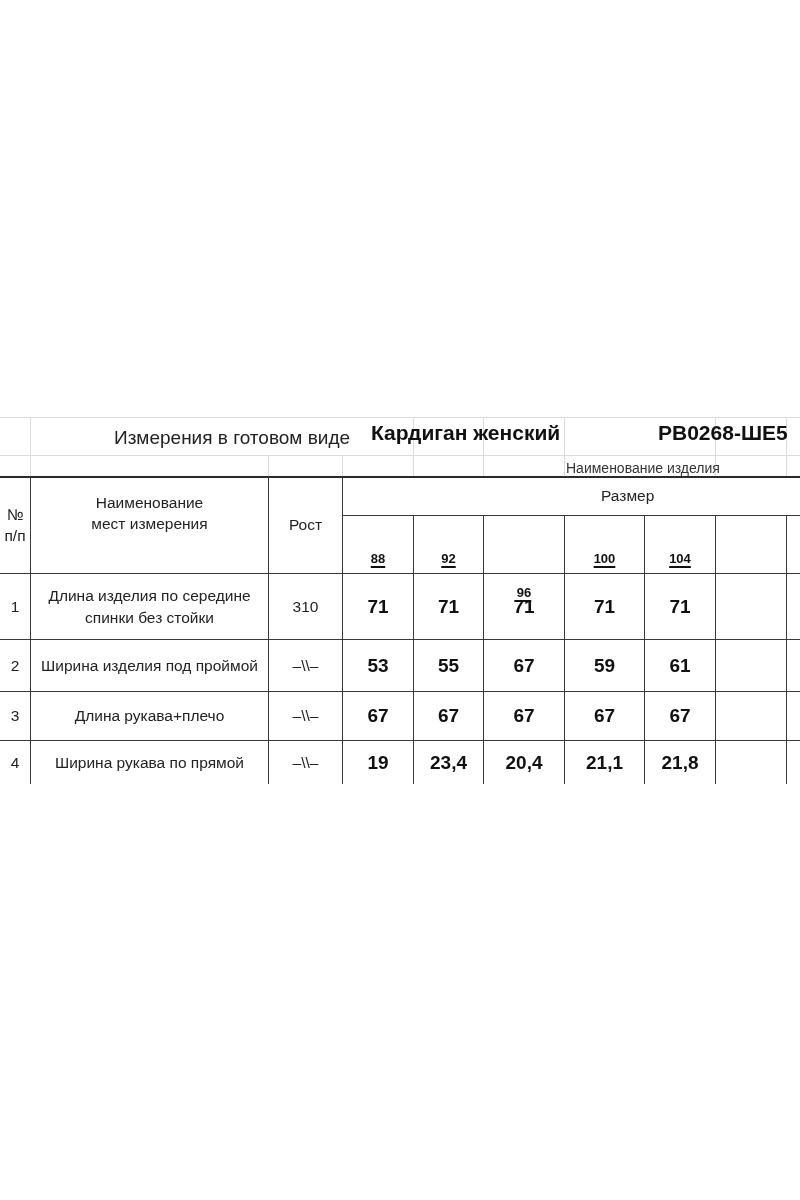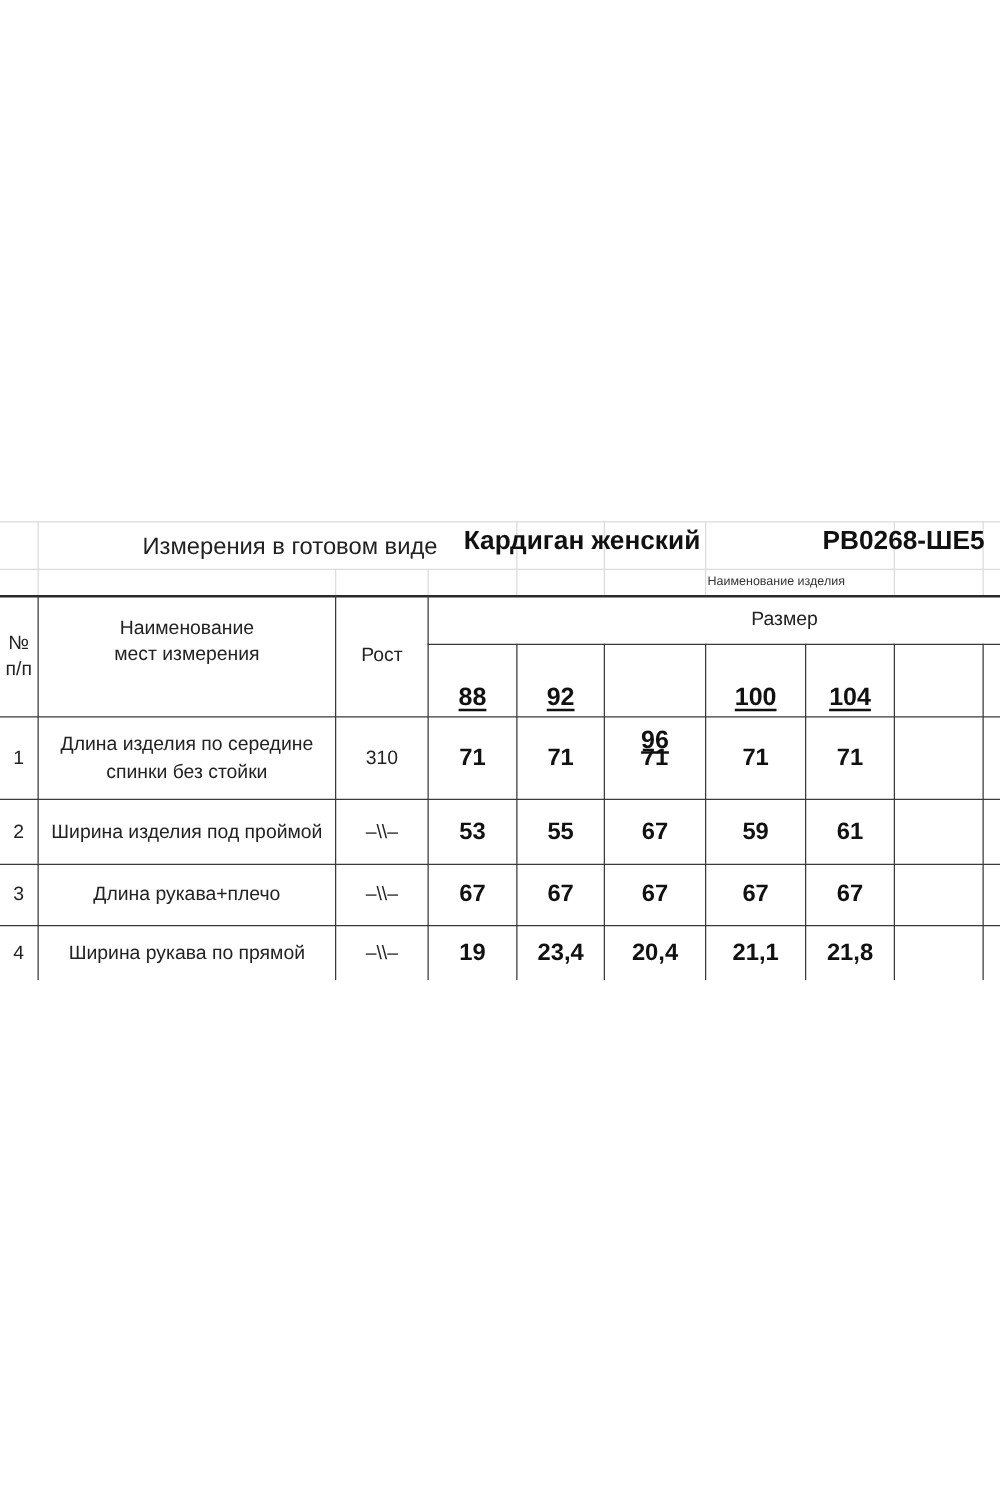--- a/index.html
+++ b/index.html
@@ -37,31 +37,31 @@
       white-space: nowrap;
     }
     .product-title {
       font-size: 21px;
       font-weight: bold;
       color: #111;
       white-space: nowrap;
       margin-left: 34px;
     }
     .tiny-label {
-      font-size: 10px;
+      font-size: 14px;
       color: #333;
       white-space: nowrap;
     }
     .hdr {
       font-size: 15.5px;
       line-height: 21px;
       color: #222;
     }
     .size-hdr {
-      font-size: 20px;
+      font-size: 13px;
       font-weight: bold;
       text-decoration: underline;
       text-decoration-thickness: 2px;
       text-underline-offset: 3px;
       color: #111;
     }
     .name-cell {
       font-size: 15.5px;
       line-height: 22px;
       color: #222;

